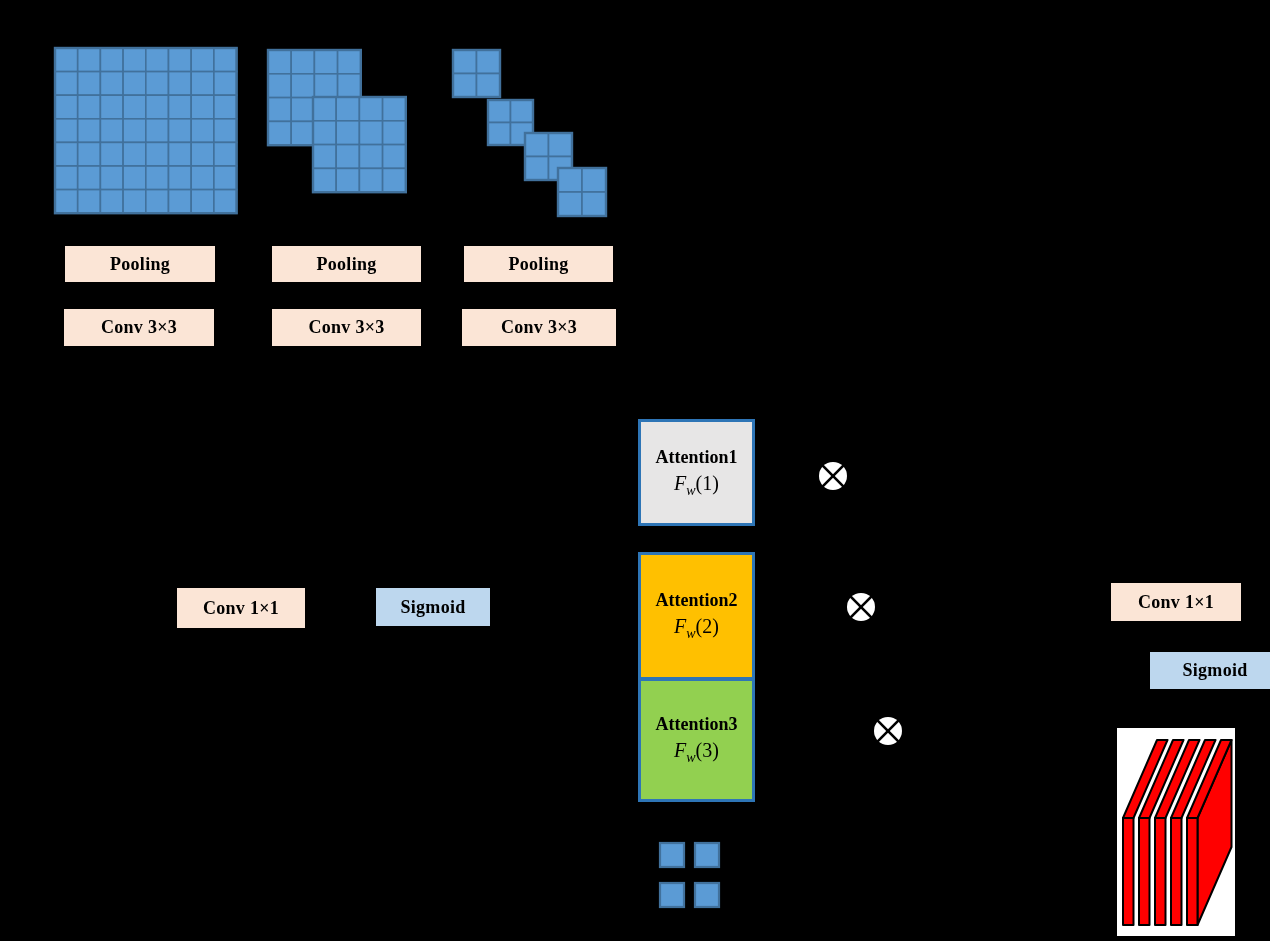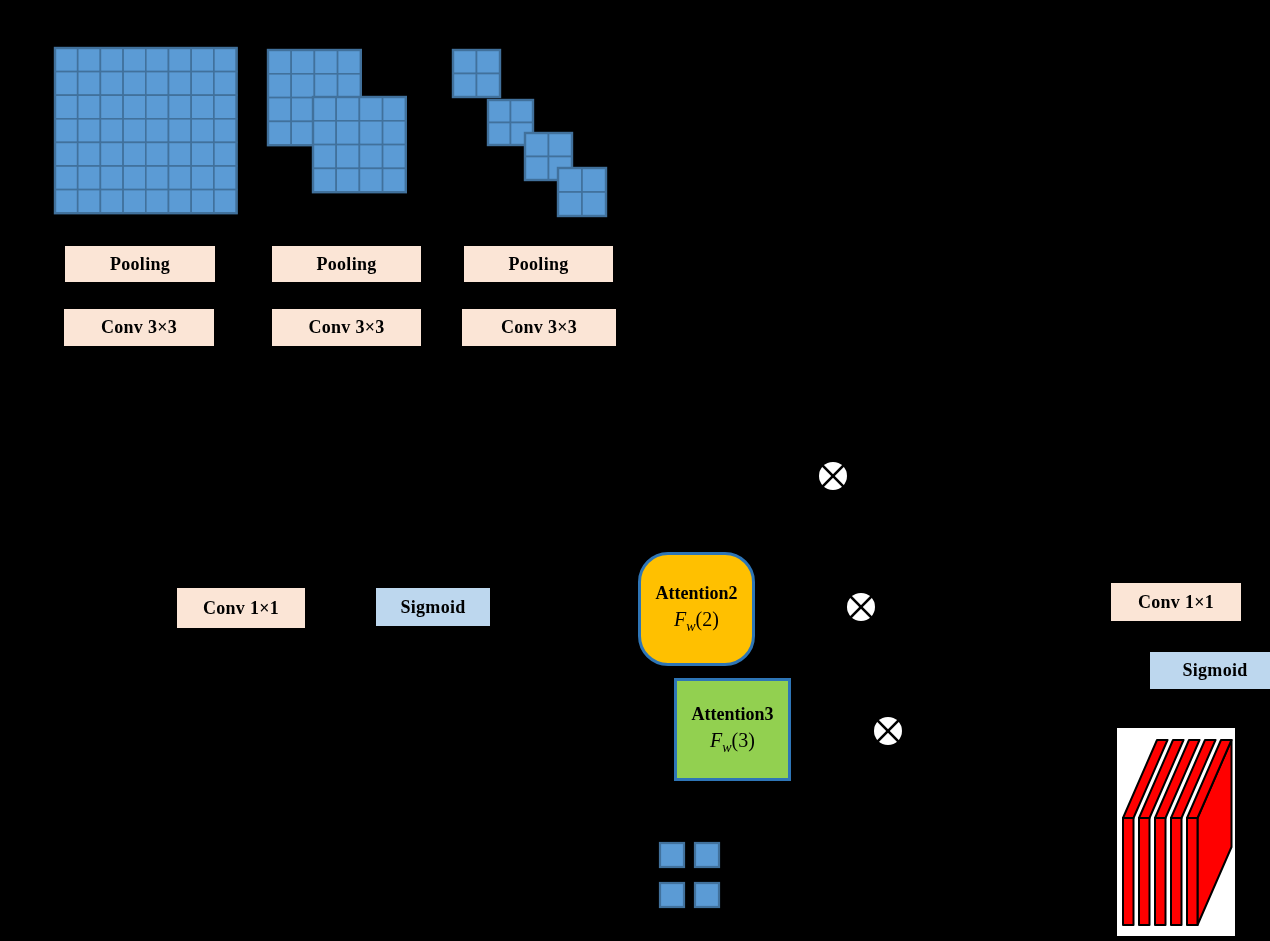--- a/index.html
+++ b/index.html
@@ -48,22 +48,22 @@
     border: 3px solid var(--attention-border, #2E75B6);
     box-sizing: border-box;
     display: flex;
     flex-direction: column;
     align-items: center;
     justify-content: center;
     gap: 4px;
     color: #000;
   }
   .attn-1 { top: 419px; height: 107px; background: var(--attention1-fill, #E7E6E6); }
-  .attn-2 { top: 552px; height: 114px; background: var(--attention2-fill, #FFC000); border-radius: 30px; }
-  .attn-3 { top: 678px; height: 103px; background: var(--attention3-fill, #92D050); margin-left: 36px; }
+  .attn-2 { top: 552px; height: 128px; background: var(--attention2-fill, #FFC000); }
+  .attn-3 { top: 678px; height: 124px; background: var(--attention3-fill, #92D050); }
   .attn-title { font-weight: bold; font-size: 18px; }
   .attn-formula { font-size: 20px; }
   .attn-formula .fvar { font-style: italic; }
   .attn-formula sub { font-style: italic; font-size: 14px; }
 
   
   .grid-cell  { fill: var(--grid-fill, #5B9BD5); stroke: var(--grid-border, #41719C); stroke-width: 1.6; }
   .grid-outer { fill: none; stroke: var(--grid-border, #41719C); stroke-width: 2.4; }
   .sq-cell    { fill: var(--grid-fill, #5B9BD5); stroke: var(--grid-border, #41719C); stroke-width: 2.2; }
 
@@ -85,20 +85,24 @@
 
   <div class="op-box peach pool-2">Pooling</div>
   <div class="op-box peach conv-2">Conv 3×3</div>
 
   <div class="op-box peach pool-3">Pooling</div>
   <div class="op-box peach conv-3">Conv 3×3</div>
 
   <div class="op-box peach conv1x1-left">Conv 1×1</div>
   <div class="op-box lblue sigmoid-left">Sigmoid</div>
 
+  <div class="attn attn-1">
+    <div class="attn-title">Attention1</div>
+    <div class="attn-formula"><span class="fvar">F</span><sub>w</sub><span>(1)</span></div>
+  </div>
 
   <div class="attn attn-2">
     <div class="attn-title">Attention2</div>
     <div class="attn-formula"><span class="fvar">F</span><sub>w</sub><span>(2)</span></div>
   </div>
 
   <div class="attn attn-3">
     <div class="attn-title">Attention3</div>
     <div class="attn-formula"><span class="fvar">F</span><sub>w</sub><span>(3)</span></div>
   </div>

